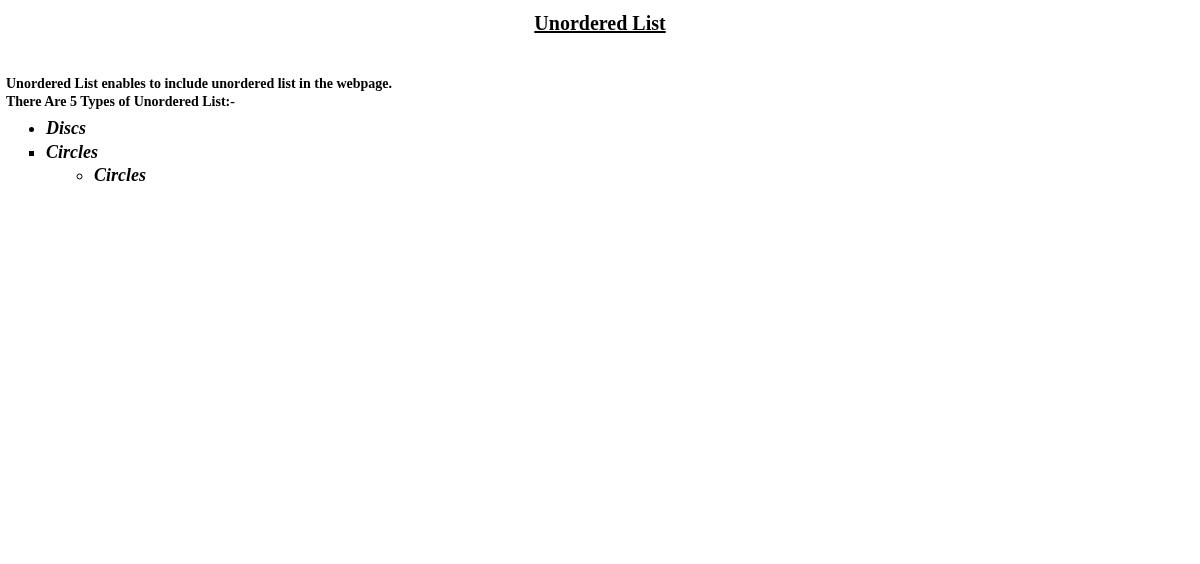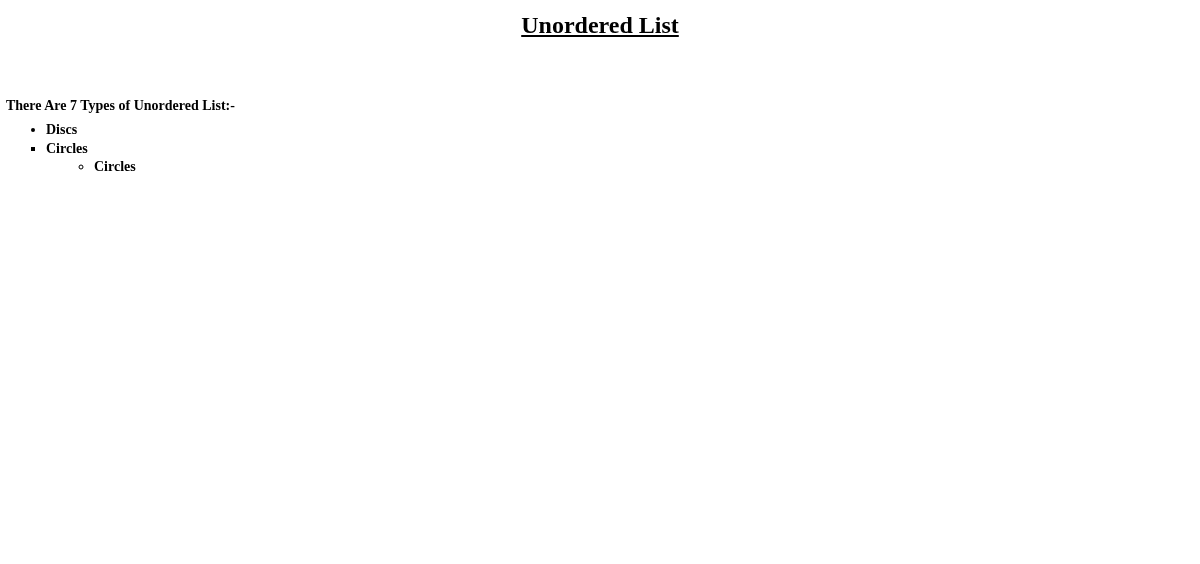--- a/index.html
+++ b/index.html
@@ -4,54 +4,55 @@
   <style>
     body {
       font-family: "Times New Roman", Times, serif;
       margin: 0;
       padding: 6px;
       background: #ffffff;
       color: #000000;
     }
     .title {
       text-align: center;
-      font-size: 24px;
+      font-size: 20px;
       font-weight: bold;
       text-decoration: underline;
       margin-top: 6px;
       margin-bottom: 40px;
     }
     .intro {
       font-weight: bold;
       font-size: 14px;
       line-height: 1.3;
       margin-bottom: 6px;
     }
     ul {
       margin: 4px 0 0 0;
       padding-left: 40px;
       font-weight: bold;
-      font-size: 14px;
+      font-size: 18px;
       line-height: 1.3;
+      font-style: italic;
     }
     li {
       margin: 0;
       padding: 0;
     }
     .li-disc { list-style-type: disc; }
     .li-square { list-style-type: square; }
     .li-circle { list-style-type: circle; margin-left: 48px; }
   </style>
 </head>
 <body>
 
 <div class="title">Unordered List</div>
 
 <div class="intro">
-  <br>
-  <span>There Are 7 Types of Unordered List:-</span>
+  <span>Unordered List enables to include unordered list in the webpage.</span><br>
+  <span>There Are 5 Types of Unordered List:-</span>
 </div>
 
 <ul>
   <li class="li-disc">Discs</li>
   <li class="li-square">Circles</li>
   <li class="li-circle">Circles</li>
 </ul>
 
 </body></html>

